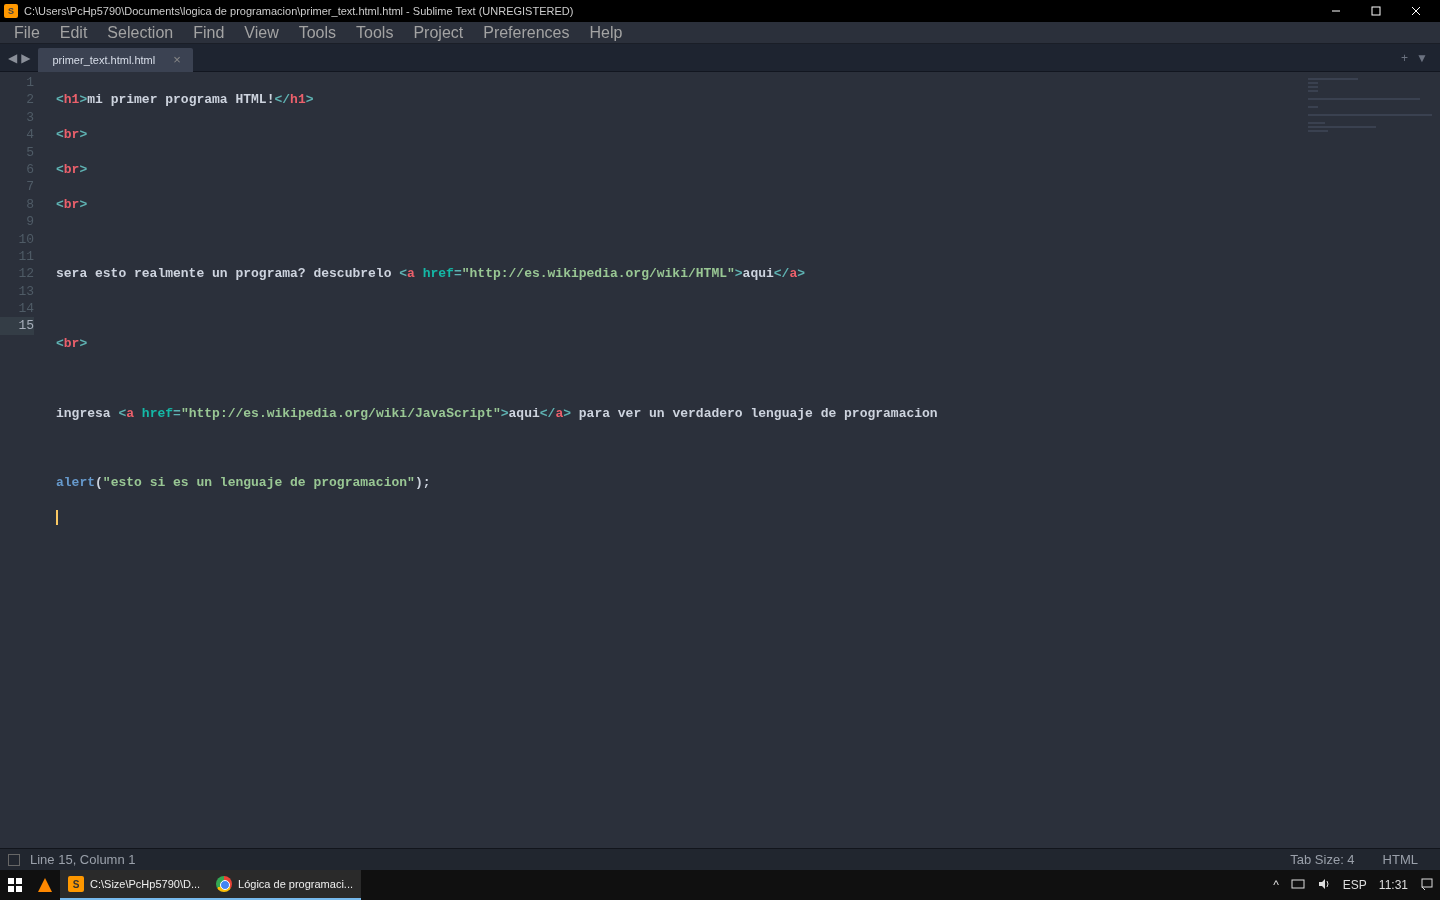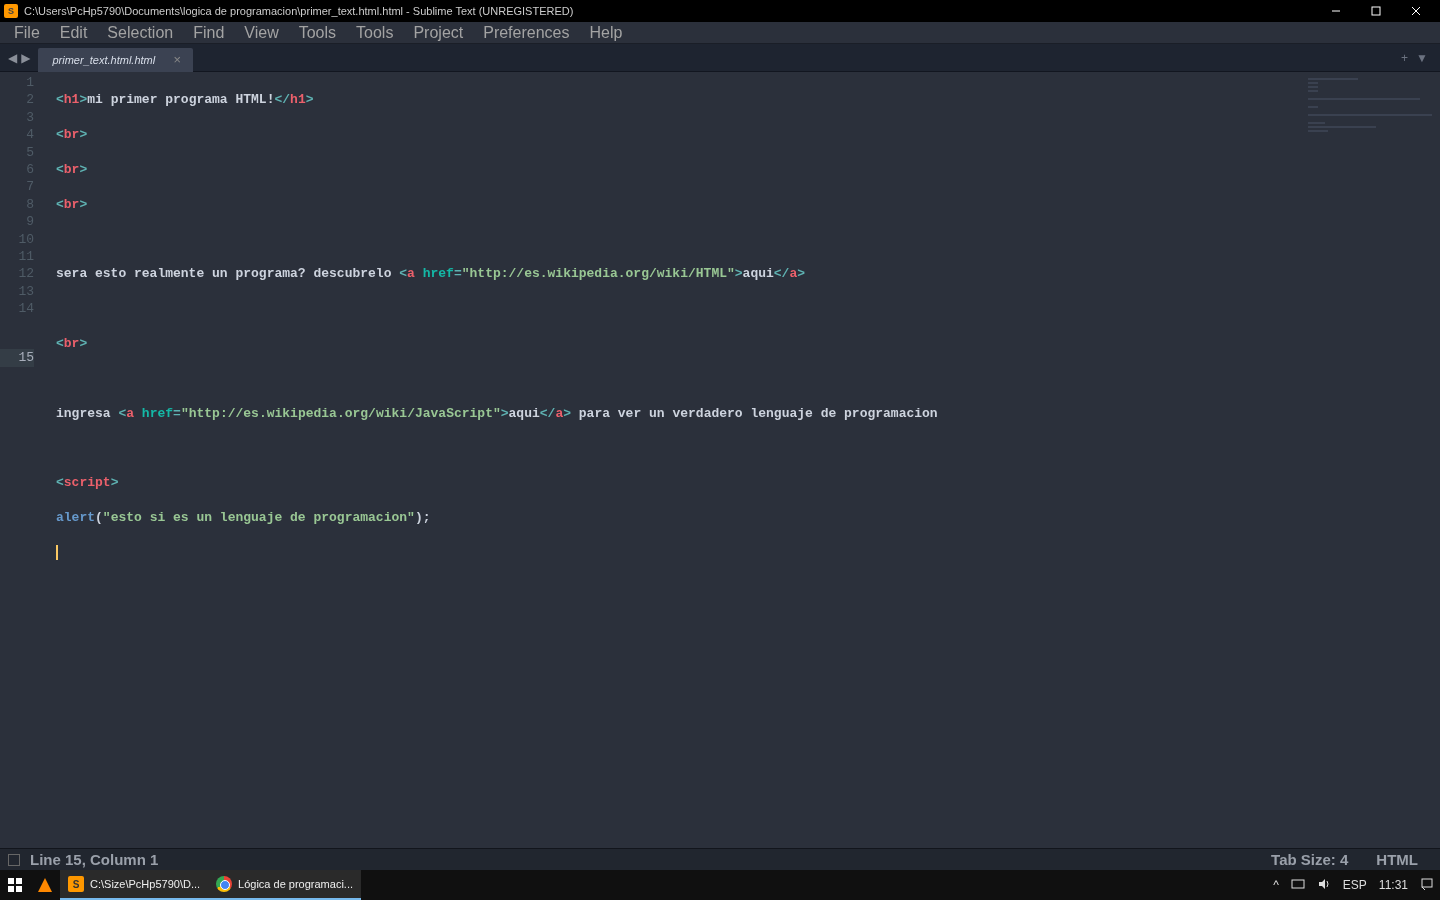--- a/index.html
+++ b/index.html
@@ -73,21 +73,20 @@
 .tab {
   background: #3b4252;
   height: 24px;
   display: flex;
   align-items: center;
   padding: 0 12px 0 14px;
   font-size: 11px;
   color: #d8dee9;
   border-radius: 2px 2px 0 0;
   margin-top: 4px;
-  font-style: italic;
 }
 .tab .close { margin-left: 18px; color: #888; font-size: 13px; }
 .tabbar .spacer { flex: 1; }
 .tabbar .right-icons { display: flex; padding-right: 8px; }
 .tabbar .right-icons span { color: #6b7280; font-size: 12px; padding: 0 4px; }
 .editor {
   flex: 1;
   display: flex;
   background: #2b303b;
   font-family: Consolas, "Courier New", monospace;
@@ -97,21 +96,21 @@
 .gutter {
   width: 44px;
   background: #2b303b;
   text-align: right;
   padding-right: 10px;
   color: #4f5b66;
   line-height: 17.4px;
   padding-top: 2px;
 }
 .gutter .ln { height: 17.4px; }
-.gutter .cur { color: #a7adba; background: #343d46; margin-top: 32px; }
+.gutter .cur { color: #a7adba; background: #343d46; }
 .code {
   flex: 1;
   padding-left: 12px;
   padding-top: 2px;
   line-height: 17.4px;
   white-space: pre;
   font-weight: bold;
 }
 .code .row { height: 17.4px; }
 .minimap {
@@ -137,25 +136,24 @@
   width: 2px;
   height: 15px;
   background: #fac863;
   vertical-align: middle;
 }
 .statusbar {
   height: 22px;
   background: #21262f;
   display: flex;
   align-items: center;
-  font-size: 15px;
+  font-size: 13px;
   color: #9aa0aa;
   padding: 0 8px;
   border-top: 1px solid #12151c;
-  font-weight: bold;
 }
 .statusbar .panel-toggle {
   width: 12px;
   height: 12px;
   border: 1px solid #666;
   margin-right: 10px;
 }
 .statusbar .spacer { flex: 1; }
 .statusbar .seg { padding: 0 14px; }
 .taskbar {
@@ -275,21 +273,20 @@
 <div class="row"><span class="c-punc">&lt;</span><span class="c-tag">br</span><span class="c-punc">&gt;</span></div>
 <div class="row"><span class="c-punc">&lt;</span><span class="c-tag">br</span><span class="c-punc">&gt;</span></div>
 <div class="row"><span class="c-punc">&lt;</span><span class="c-tag">br</span><span class="c-punc">&gt;</span></div>
 <div class="row"></div>
 <div class="row"><span class="c-text">sera esto realmente un programa? descubrelo </span><span class="c-punc">&lt;</span><span class="c-tag">a</span> <span class="c-attr">href</span><span class="c-op">=</span><span class="c-str">"http://es.wikipedia.org/wiki/HTML"</span><span class="c-punc">&gt;</span><span class="c-text">aqui</span><span class="c-punc">&lt;/</span><span class="c-tag">a</span><span class="c-punc">&gt;</span></div>
 <div class="row"></div>
 <div class="row"><span class="c-punc">&lt;</span><span class="c-tag">br</span><span class="c-punc">&gt;</span></div>
 <div class="row"></div>
 <div class="row"><span class="c-text">ingresa </span><span class="c-punc">&lt;</span><span class="c-tag">a</span> <span class="c-attr">href</span><span class="c-op">=</span><span class="c-str">"http://es.wikipedia.org/wiki/JavaScript"</span><span class="c-punc">&gt;</span><span class="c-text">aqui</span><span class="c-punc">&lt;/</span><span class="c-tag">a</span><span class="c-punc">&gt;</span><span class="c-text"> para ver un verdadero lenguaje de programacion</span></div>
 <div class="row"></div>
-<div class="row"><span class="c-punc">&lt;</span><span class="c-tag">script</span><span class="c-punc">&gt;</span></div>
 <div class="row"><span class="c-func">alert</span><span class="c-text">(</span><span class="c-strw">"esto si es un lenguaje de programacion"</span><span class="c-text">);</span></div>
 <div class="row"><span class="cursor"></span></div>
   </div>
   <div class="minimap">
     <div class="mline" style="width:40%"></div>
     <div class="mline" style="width:8%"></div>
     <div class="mline" style="width:8%"></div>
     <div class="mline" style="width:8%"></div>
     <div class="mline" style="width:0%"></div>
     <div class="mline" style="width:90%"></div>

